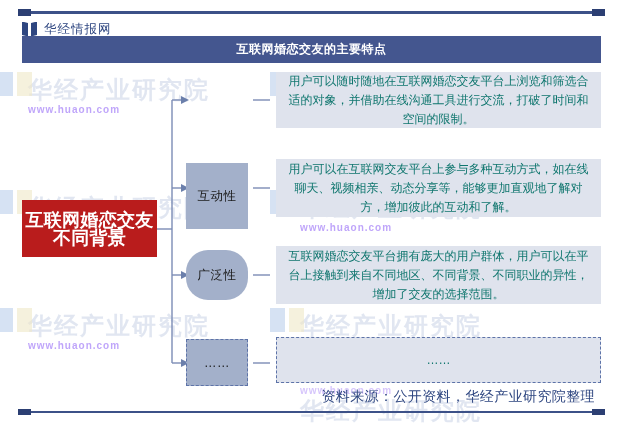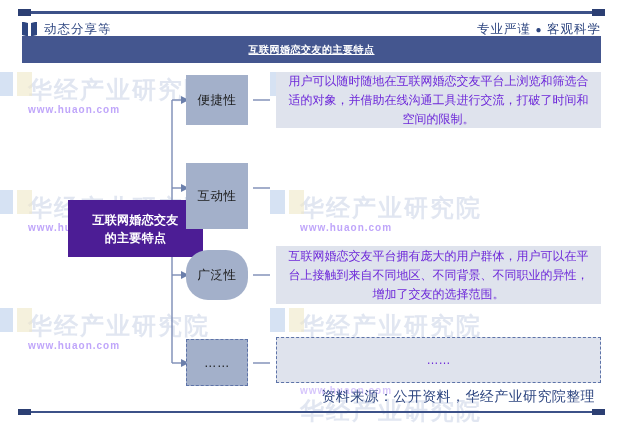--- a/index.html
+++ b/index.html
@@ -104,54 +104,52 @@
     left: 22px; right: 22px; top: 36px;
     height: 27px;
     background: #44568f;
     display: flex;
     align-items: center;
     justify-content: center;
     z-index: 3;
   }
   .title-band span {
     color: #ffffff;
-    font-size: 10px;
+    font-size: 12px;
     font-weight: bold;
     letter-spacing: .5px;
-    text-decoration: underline;
   }
 
   
   .diagram {
     position: absolute;
     left: 0; top: 63px;
     width: 623px;
     height: 330px;
     z-index: 2;
   }
 
   
   .root-node {
     position: absolute;
     left: 22px;
     top: 137px;
     width: 135px;
     height: 57px;
-    background: #4c1d95;
+    background: #b91c1c;
     color: #ffffff;
-    font-size: 12px;
+    font-size: 18px;
     line-height: 18px;
     font-weight: bold;
     display: flex;
     flex-direction: column;
     align-items: center;
     justify-content: center;
     text-align: center;
     letter-spacing: .3px;
-    margin-left: 46px;
   }
 
   
   .connectors {
     position: absolute;
     left: 0; top: 0;
     width: 623px;
     height: 330px;
     overflow: visible;
   }
@@ -176,21 +174,21 @@
   .row-desc {
     position: absolute;
     left: 90px;
     background: #dfe3ed;
     display: flex;
     align-items: center;
     justify-content: center;
     text-align: center;
     font-size: 12px;
     line-height: 19px;
-    color: #6d28d9;
+    color: #0f766e;
     padding: 6px 10px;
     box-sizing: border-box;
   }
   .row-desc.dashed {
     background: #dfe3ed;
   }
   .row-label.dashed {
     background: #a3b0ca;
   }
   .dash-overlay {
@@ -290,26 +288,21 @@
 </div>
 
 <div class="top-rule"></div>
 
 <div class="header">
   <div class="brand">
     <span class="brand-logo">
       <span class="pg l"></span>
         <span class="pg r"></span>
     </span>
-    <span class="brand-text">动态分享等</span>
-  </div>
-  <div class="tagline">
-    <span>专业严谨</span>
-    <span class="dot">●</span>
-    <span>客观科学</span>
+    <span class="brand-text">华经情报网</span>
   </div>
 </div>
 
 <div class="title-band">
   <span>互联网婚恋交友的主要特点</span>
 </div>
 
 <div class="diagram">
 
   <svg class="connectors" viewBox="0 0 623 330">
@@ -331,31 +324,29 @@
     <polygon points="181,296 189,300 181,304" fill="#6b7fab"></polygon>
 
     <path d="M253 37  H270" stroke="#7b8cb5" stroke-width="1.4" fill="none"></path>
     <path d="M253 125 H270" stroke="#7b8cb5" stroke-width="1.4" fill="none"></path>
     <path d="M253 212 H270" stroke="#7b8cb5" stroke-width="1.4" fill="none"></path>
     <path d="M253 300 H270" stroke="#7b8cb5" stroke-width="1.4" fill="none"></path>
   </svg>
 
   <div class="root-node">
     <span>互联网婚恋交友</span>
-    <span>的主要特点</span>
-  </div>
-
-  <div class="row" style="top:12px; height:50px;">
-    <div class="row-label" style="height:50px;">便捷性</div>
-  </div>
+    <span>不同背景</span>
+  </div>
+
   <div class="row-desc" style="left:276px; top:9px; width:325px; height:56px;">用户可以随时随地在互联网婚恋交友平台上浏览和筛选合适的对象，并借助在线沟通工具进行交流，打破了时间和空间的限制。</div>
 
   <div class="row" style="top:100px; height:50px;">
     <div class="row-label" style="height:66px;">互动性</div>
   </div>
+  <div class="row-desc" style="left:276px; top:96px; width:325px; height:58px;">用户可以在互联网交友平台上参与多种互动方式，如在线聊天、视频相亲、动态分享等，能够更加直观地了解对方，增加彼此的互动和了解。</div>
 
   <div class="row" style="top:187px; height:50px;">
     <div class="row-label" style="height:50px;border-radius:22px;">广泛性</div>
   </div>
   <div class="row-desc" style="left:276px; top:183px; width:325px; height:58px;">互联网婚恋交友平台拥有庞大的用户群体，用户可以在平台上接触到来自不同地区、不同背景、不同职业的异性，增加了交友的选择范围。</div>
 
   <div class="row" style="top:276px; height:47px;">
     <div class="row-label dashed" style="height:47px; position:relative;">
       <span>……</span>
       <span class="dash-overlay"></span>

